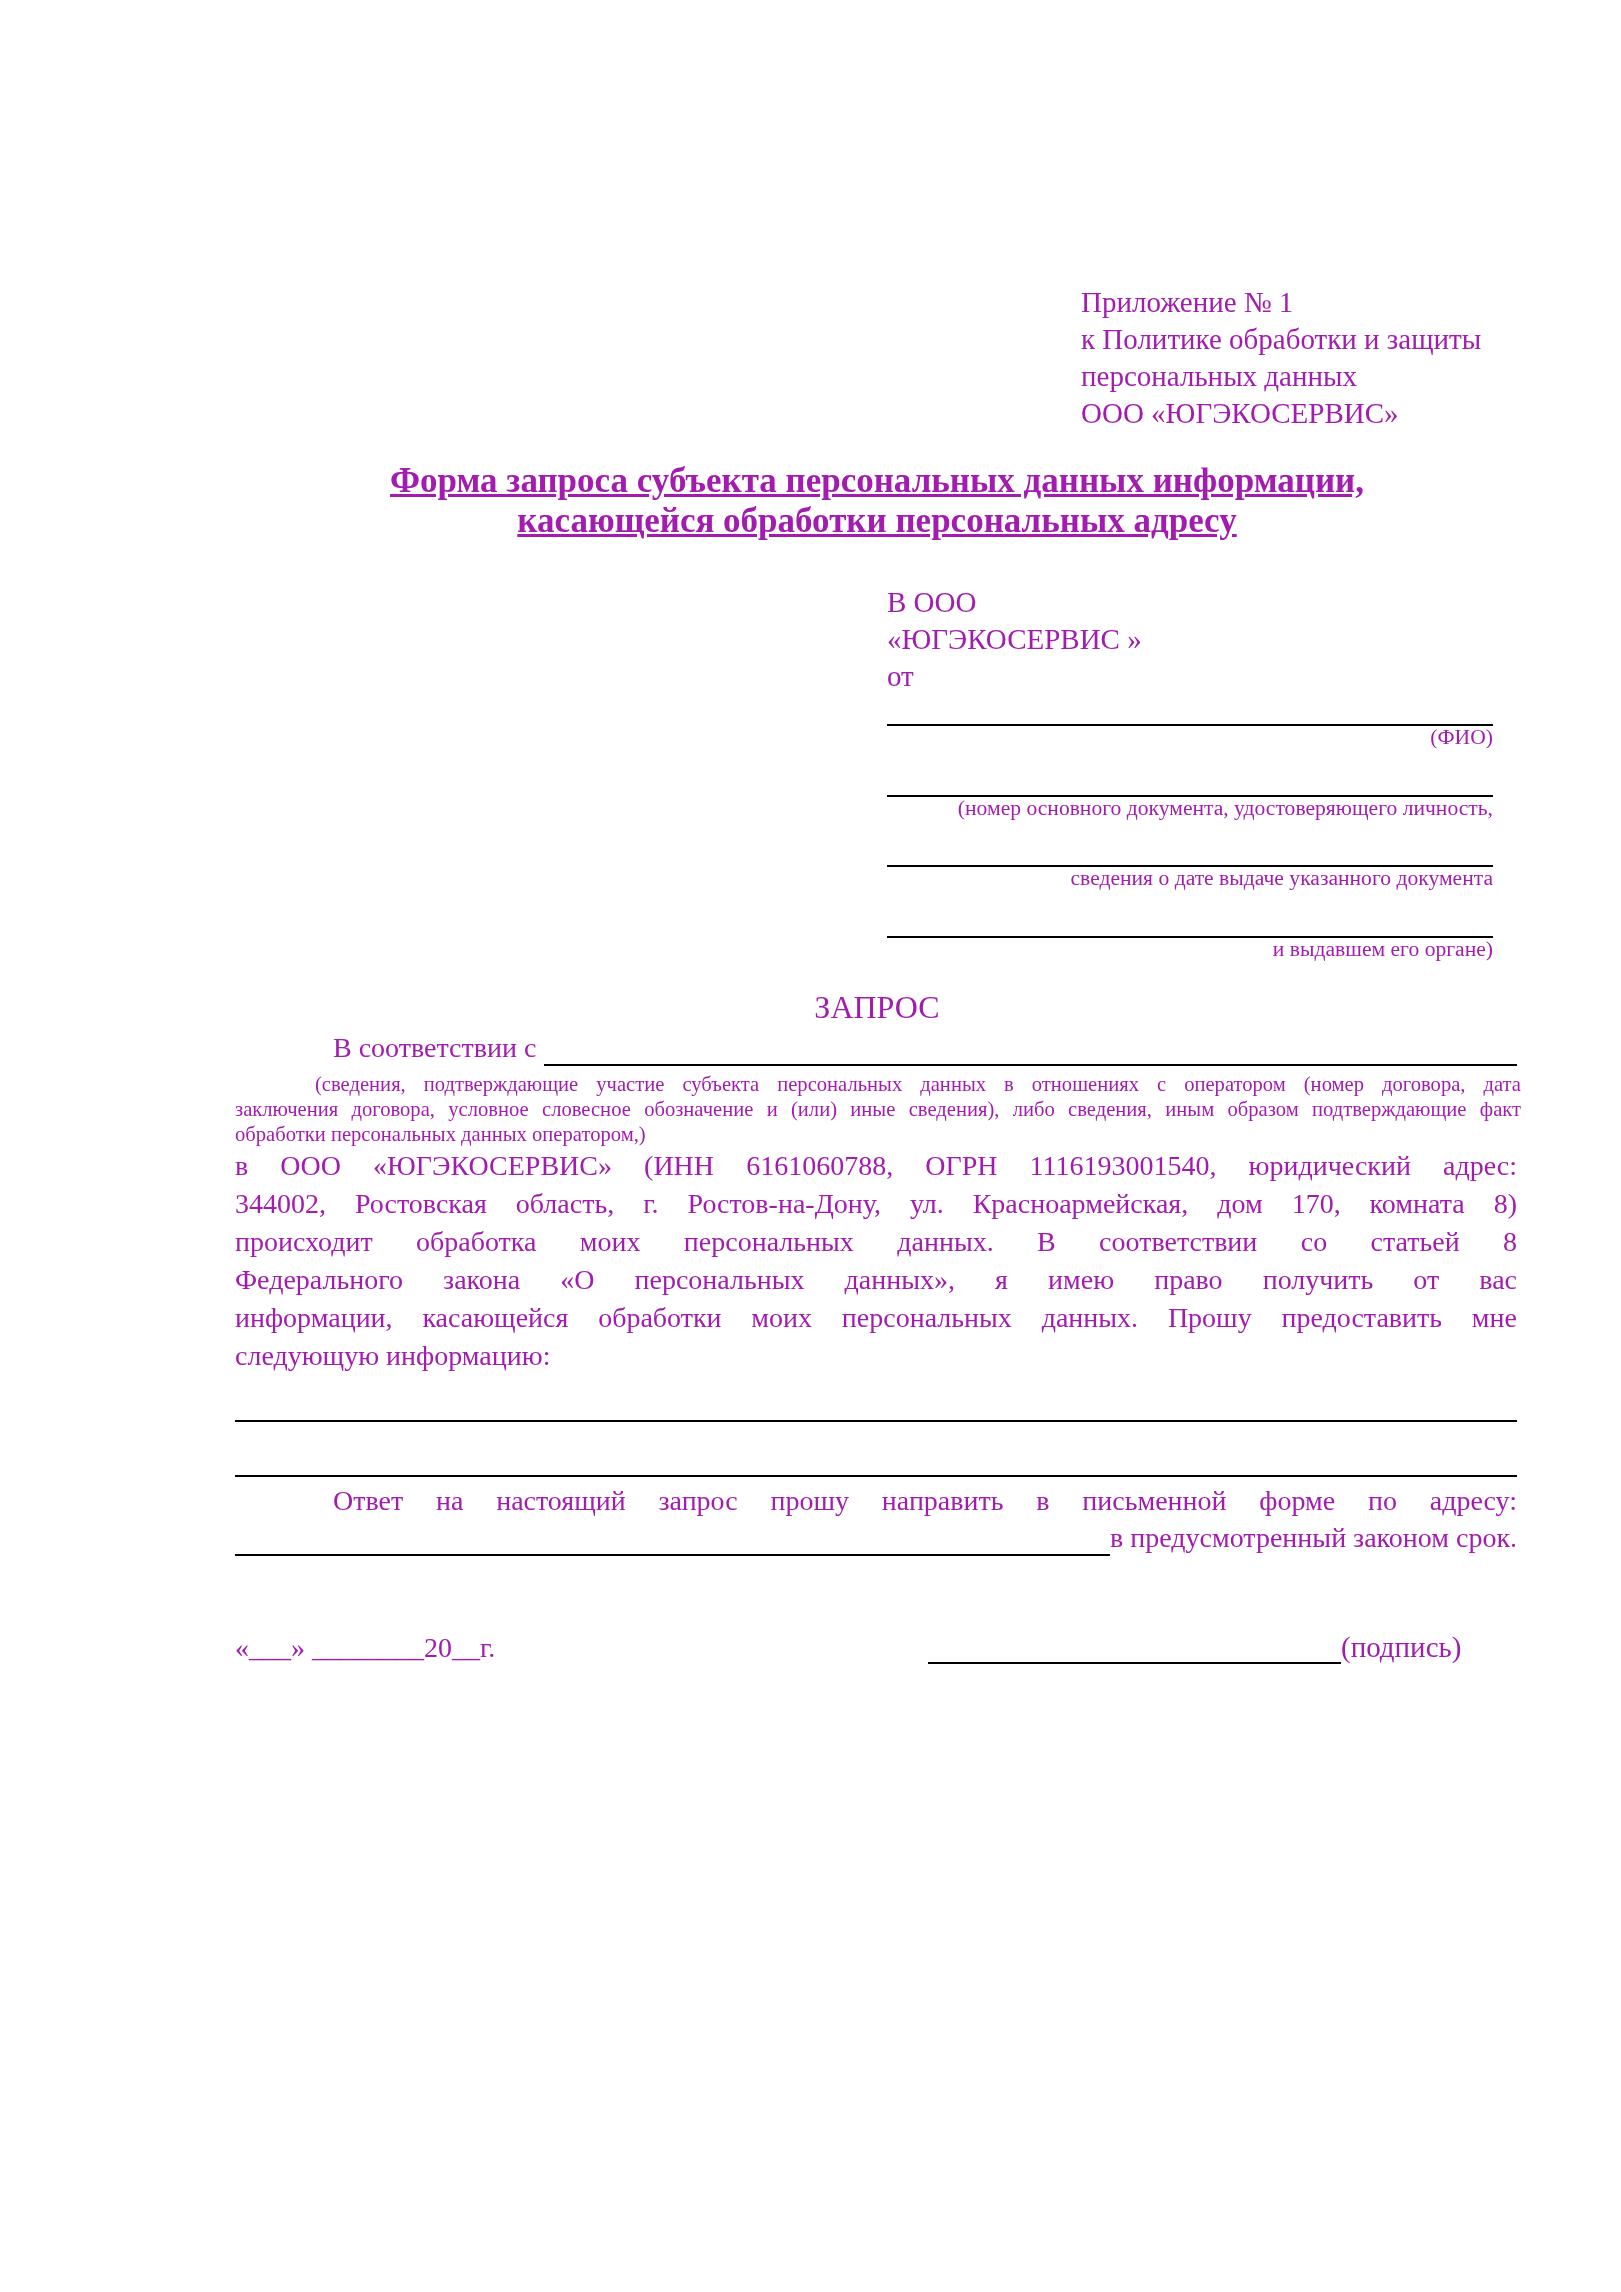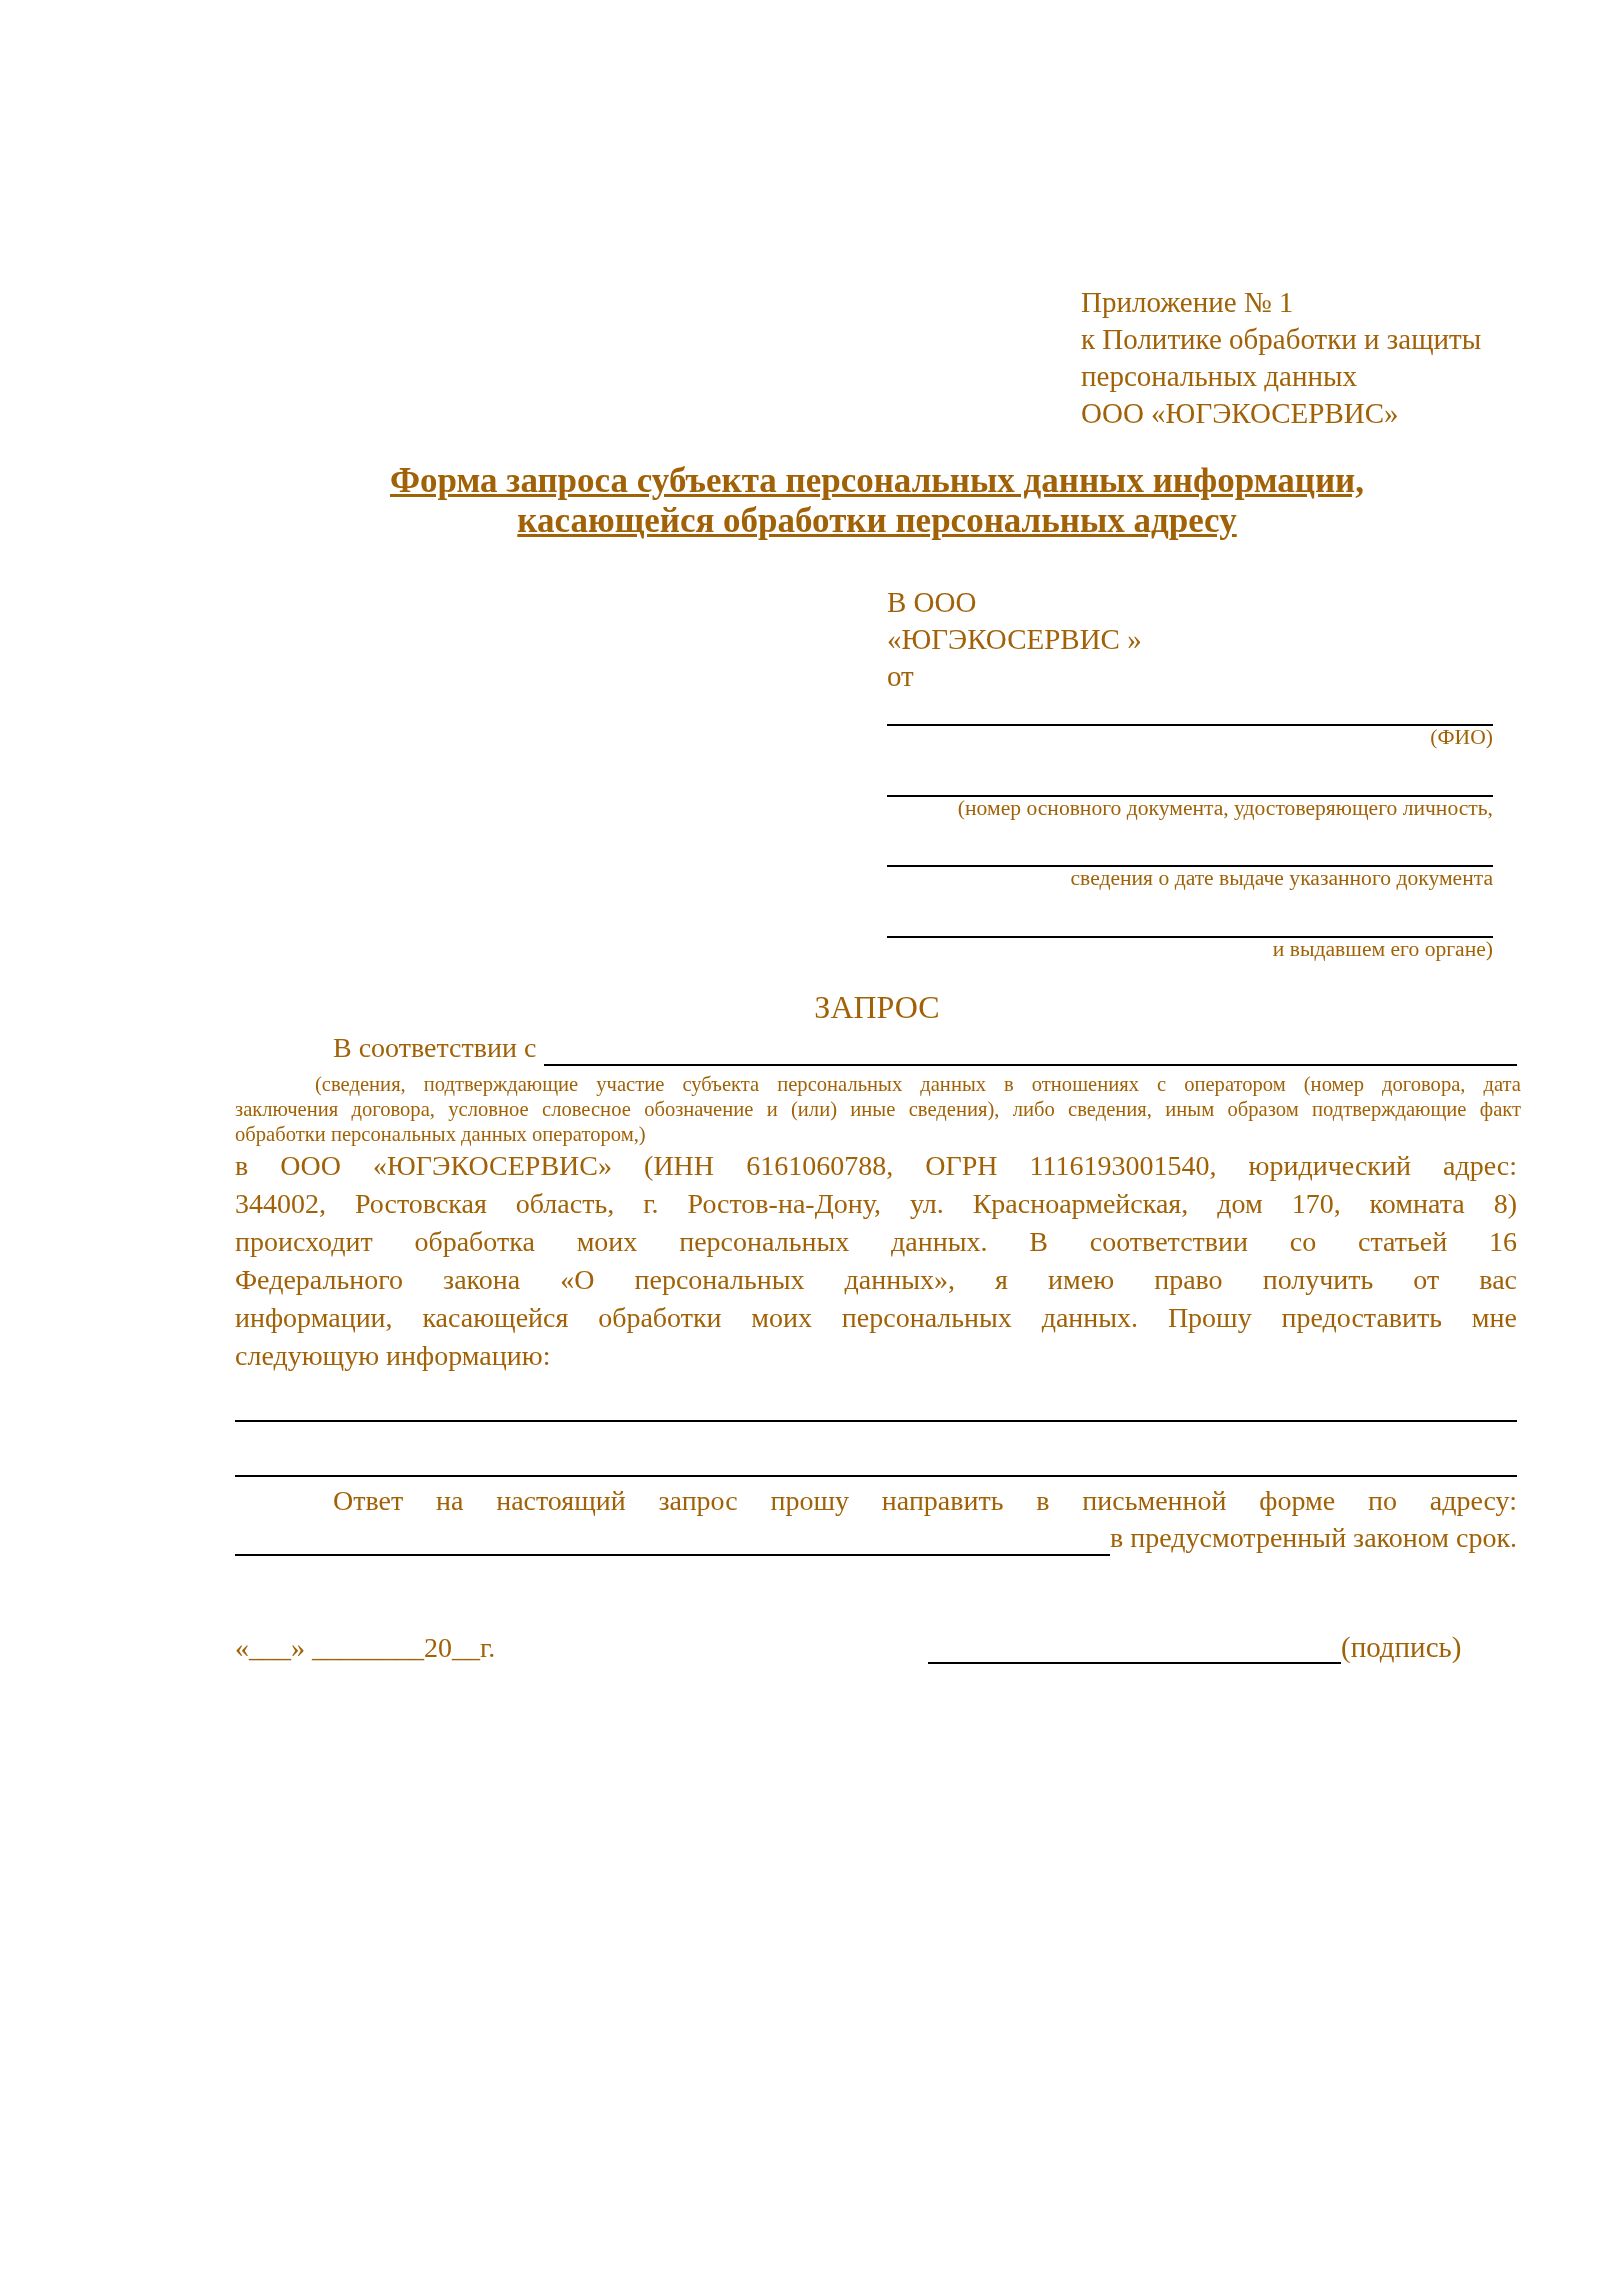--- a/index.html
+++ b/index.html
@@ -5,21 +5,21 @@
   html, body {
     margin: 0;
     padding: 0;
     background: #ffffff;
   }
   .page {
     position: relative;
     width: 1621px;
     height: 2293px;
     background: #ffffff;
-    color: #a16207;
+    color: #a21caf;
     font-family: "Liberation Serif", "DejaVu Serif", serif;
     overflow: hidden;
   }
   .abs { position: absolute; }
 
   
   .hdr {
     left: 1081px; top: 284px; width: 421px;
     font-size: 29px; line-height: 37px;
   }
@@ -152,21 +152,21 @@
   </div>
 
   <div class="abs intro">
     <span class="intro-text">В соответствии с</span>
     <span class="intro-fill"></span>
   </div>
 
   <div class="abs bodypar">
     <div class="b-line">в ООО «ЮГЭКОСЕРВИС» (ИНН 6161060788, ОГРН 1116193001540, юридический адрес:</div>
     <div class="b-line">344002, Ростовская область, г. Ростов-на-Дону, ул. Красноармейская, дом 170, комната 8)</div>
-    <div class="b-line">происходит обработка моих персональных данных. В соответствии со статьей 16</div>
+    <div class="b-line">происходит обработка моих персональных данных. В соответствии со статьей 8</div>
     <div class="b-line">Федерального закона «О персональных данных», я имею право получить от вас</div>
     <div class="b-line">информации, касающейся обработки моих персональных данных. Прошу предоставить мне</div>
     <div class="b-line last">следующую информацию:</div>
   </div>
 
   <div class="abs rule" style="top:1420px;"></div>
   <div class="abs rule" style="top:1475px;"></div>
 
   <div class="abs otvet">Ответ на настоящий запрос прошу направить в письменной форме по адресу:</div>
 

